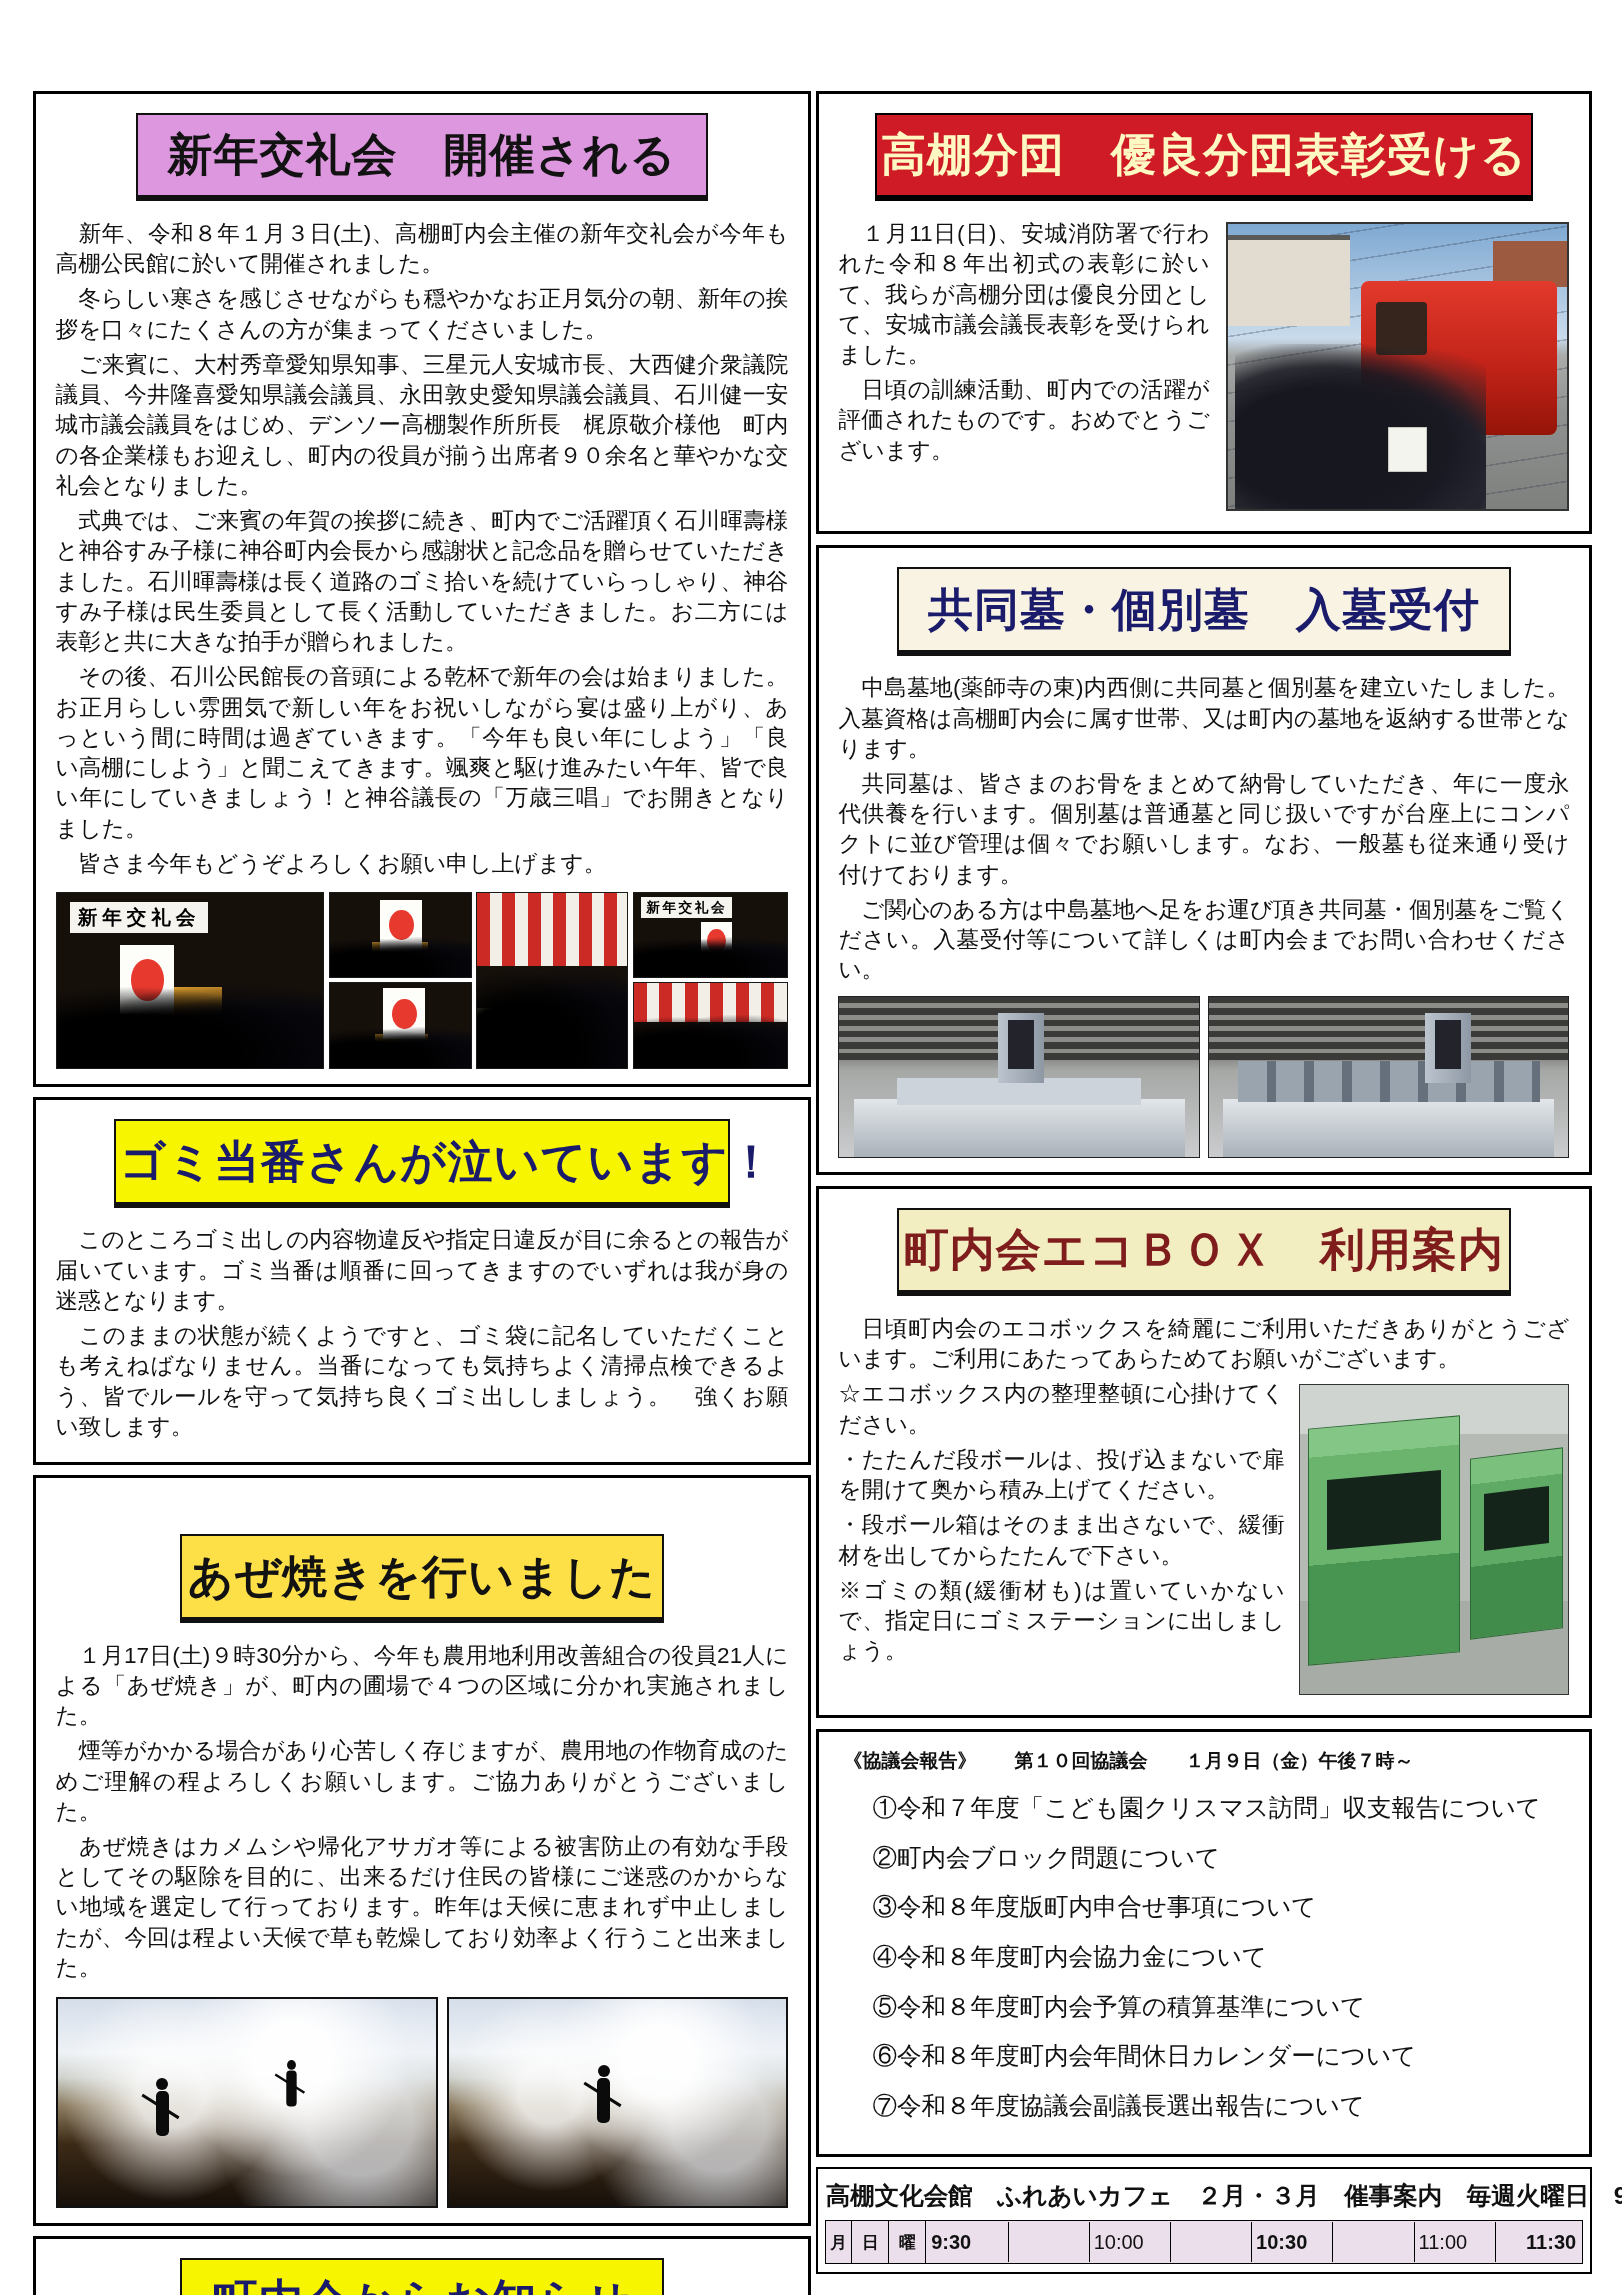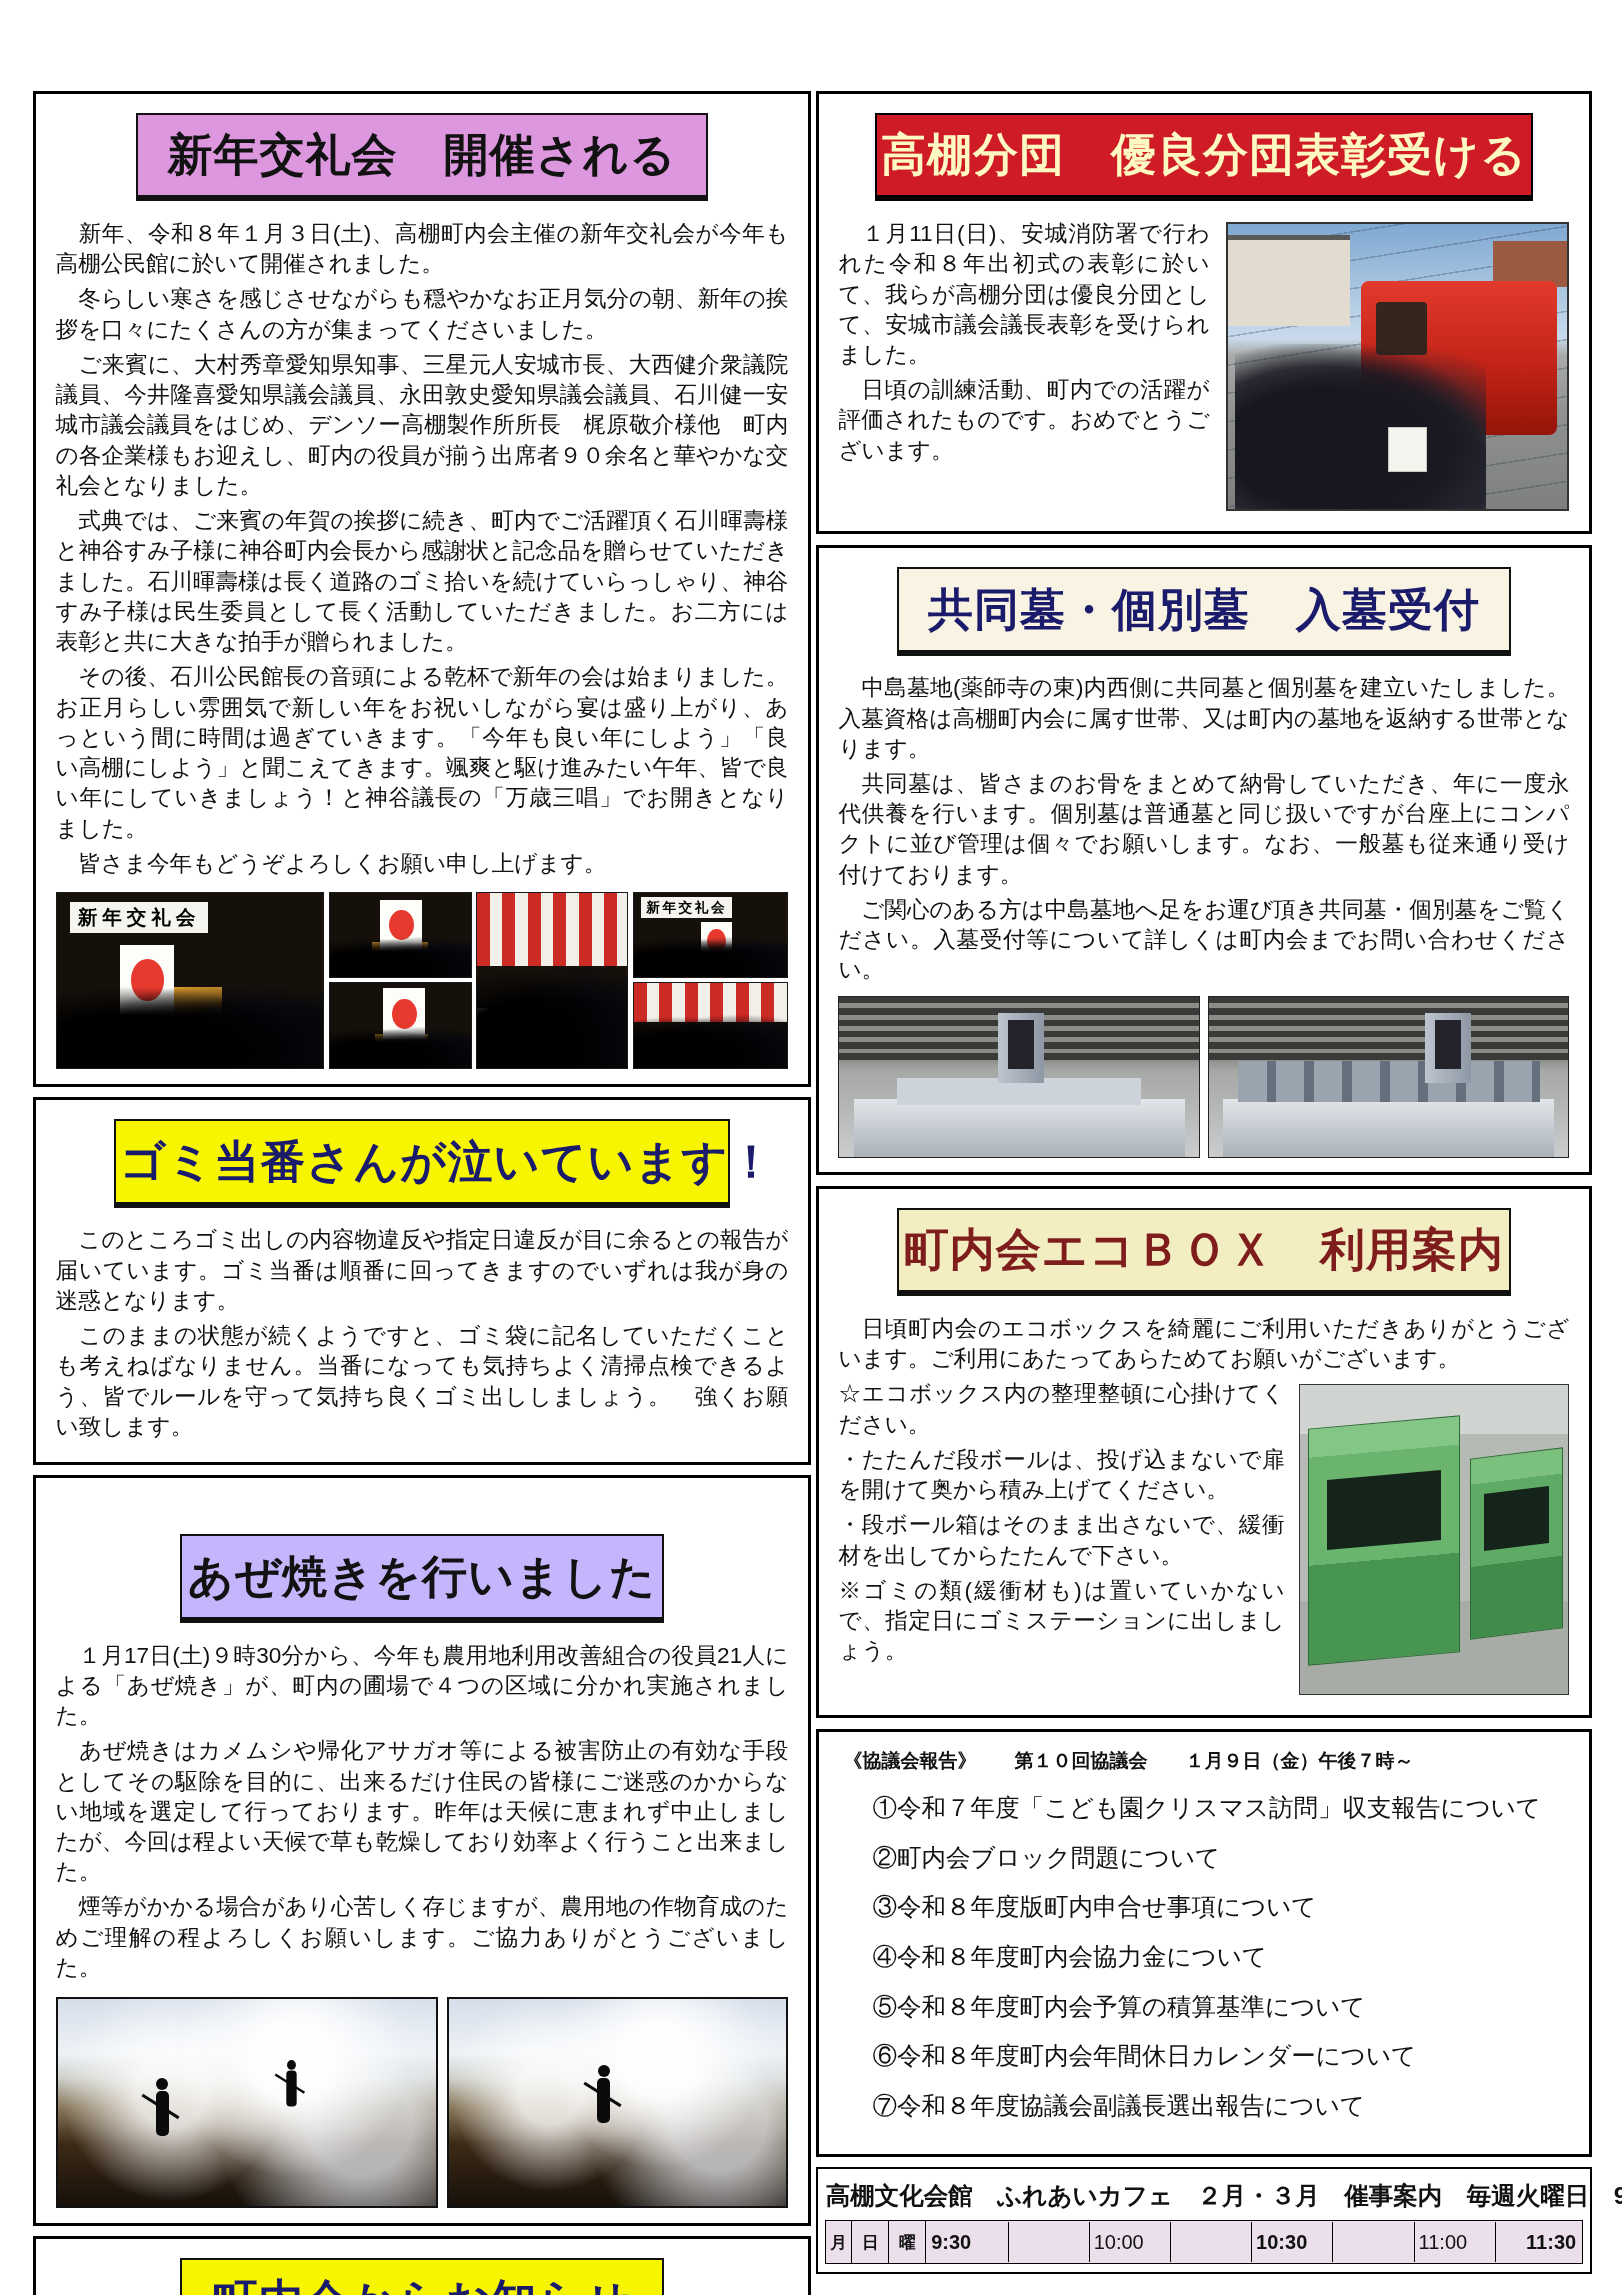--- a/index.html
+++ b/index.html
@@ -7,21 +7,21 @@
   .page{box-sizing:border-box;width:1623px;padding:91px 31px 19.6px 33px;display:flex;gap:4.9px;align-items:flex-start;}
   .col{display:flex;flex-direction:column;}
   .col-left{width:778px;}
   .col-right{width:776px;}
   .box{box-sizing:border-box;border:3.4px solid #000;background:#fff;padding:11.8px 19.6px 14.7px 19.6px;margin-bottom:10.8px;}
   .headline{display:block;box-sizing:border-box;margin:6.9px auto 17.7px auto;width:78%;text-align:center;
     font-size:45px;font-weight:900;line-height:1.05;padding:16.7px 3.9px;border:2px solid #111;border-bottom-width:6.4px;
     letter-spacing:1px;white-space:nowrap;}
   .hl-pink{background:#dc97de;color:#121212;}
   .hl-yellow{background:#f8f500;color:#1b1b6b;}
-  .hl-green{background:#c4b5fd;color:#121212;margin-top:44px;}
+  .hl-green{background:#fde047;color:#121212;margin-top:44px;}
   .hl-red{background:#ce1b26;color:#fef9c3;border-color:#000;}
   .hl-cream{background:#f8f3e2;color:#1b1b6b;}
   .hl-paleyellow{background:#f3eec2;color:#7f1d1d;}
   .body-text p{font-size:22.6px;line-height:1.34;margin:0 0 4.9px 0;text-align:justify;font-weight:500;}
   
   .ny-strip{display:flex;gap:4.9px;height:177px;margin-top:12.8px;}
   .ny{position:relative;background:#16100b;overflow:hidden;border:1px solid #1a1a1a;}
   .ny-col{display:flex;flex-direction:column;gap:3.9px;}
   .ny-col .ny{flex:1;}
   .ny-banner{position:absolute;top:5%;left:5%;background:#f6f4ee;color:#000;font-weight:700;font-size:19.6px;
@@ -163,22 +163,22 @@
       <div class="body-text">
         <p>　このところゴミ出しの内容物違反や指定日違反が目に余るとの報告が届いています。ゴミ当番は順番に回ってきますのでいずれは我が身の迷惑となります。</p>
         <p>　このままの状態が続くようですと、ゴミ袋に記名していただくことも考えねばなりません。当番になっても気持ちよく清掃点検できるよう、皆でルールを守って気持ち良くゴミ出ししましょう。　強くお願い致します。</p>
       </div>
     </div>
 
     <div class="box">
       <div class="headline hl-green" style="width:66%;">あぜ焼きを行いました</div>
       <div class="body-text">
         <p>　１月17日(土)９時30分から、今年も農用地利用改善組合の役員21人による「あぜ焼き」が、町内の圃場で４つの区域に分かれ実施されました。</p>
+        <p>　煙等がかかる場合があり心苦しく存じますが、農用地の作物育成のためご理解の程よろしくお願いします。ご協力ありがとうございました。</p>
         <p>　あぜ焼きはカメムシや帰化アサガオ等による被害防止の有効な手段としてその駆除を目的に、出来るだけ住民の皆様にご迷惑のかからない地域を選定して行っております。昨年は天候に恵まれず中止しましたが、今回は程よい天候で草も乾燥しており効率よく行うこと出来ました。</p>
-        <p>　煙等がかかる場合があり心苦しく存じますが、農用地の作物育成のためご理解の程よろしくお願いします。ご協力ありがとうございました。</p>
       </div>
       <div class="aze-strip">
         <div class="aze aze-1">
           <span class="fig" style="left:26%;bottom:34%;"></span>
           <span class="fig" style="left:60%;bottom:46%;transform:scale(.8);"></span>
         </div>
         <div class="aze aze-2">
           <span class="fig" style="left:44%;bottom:40%;"></span>
         </div>
       </div>

